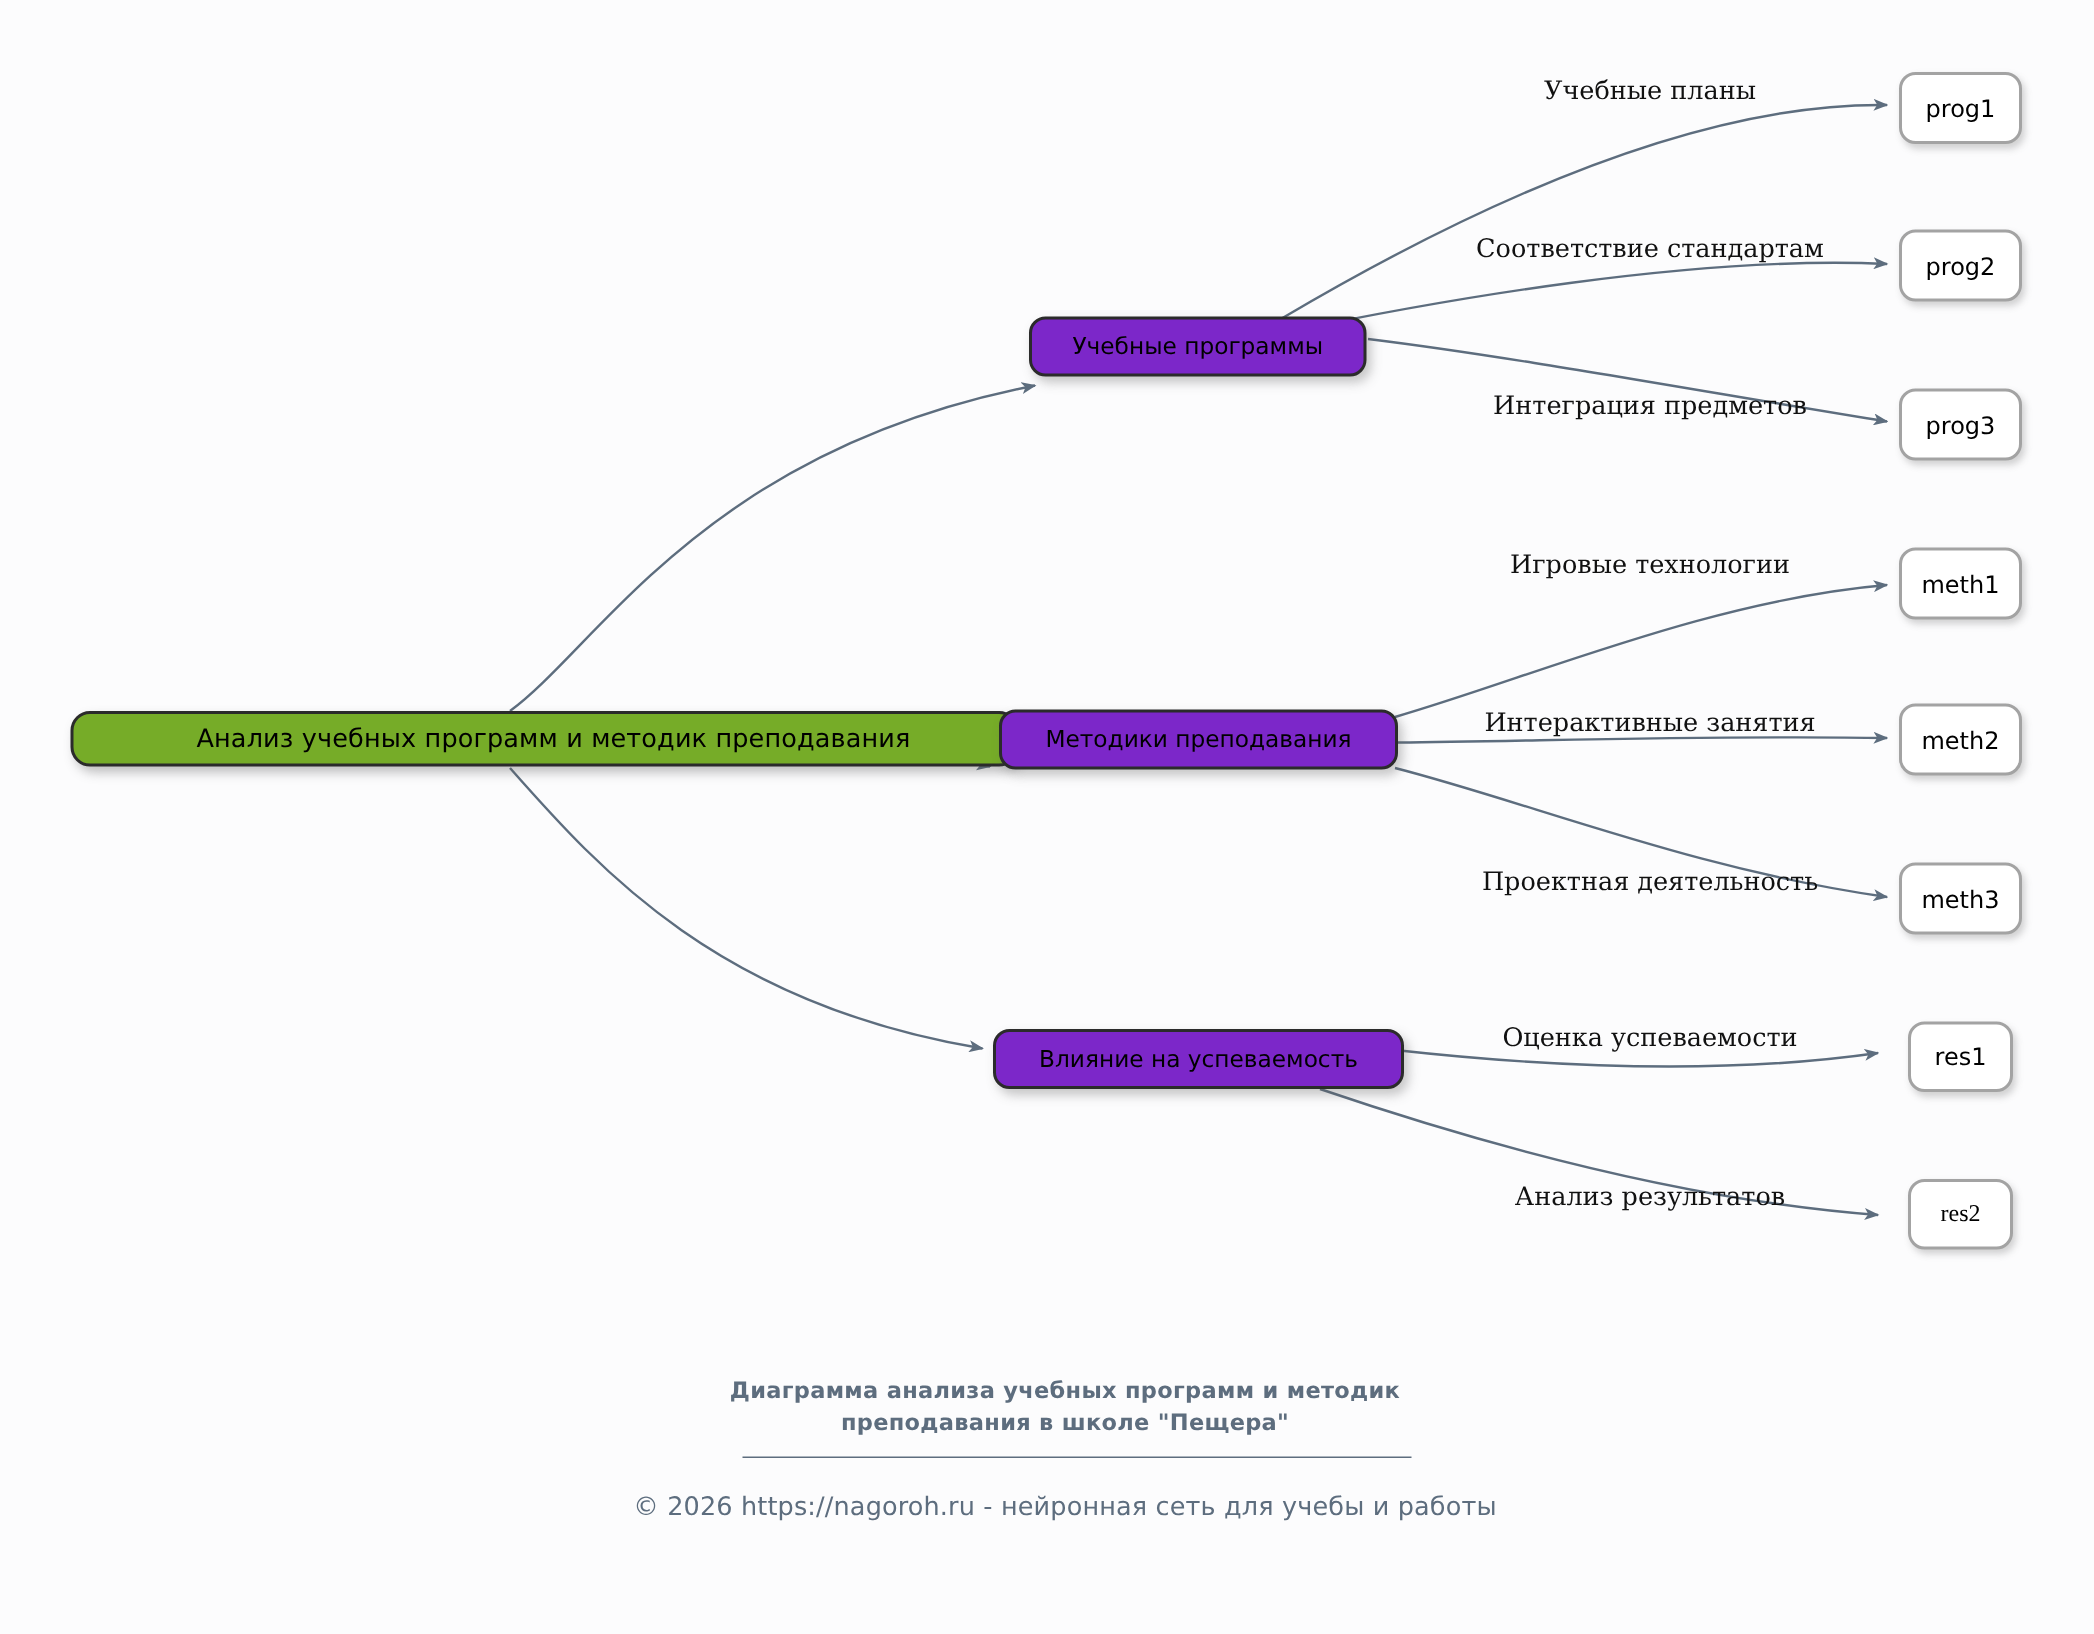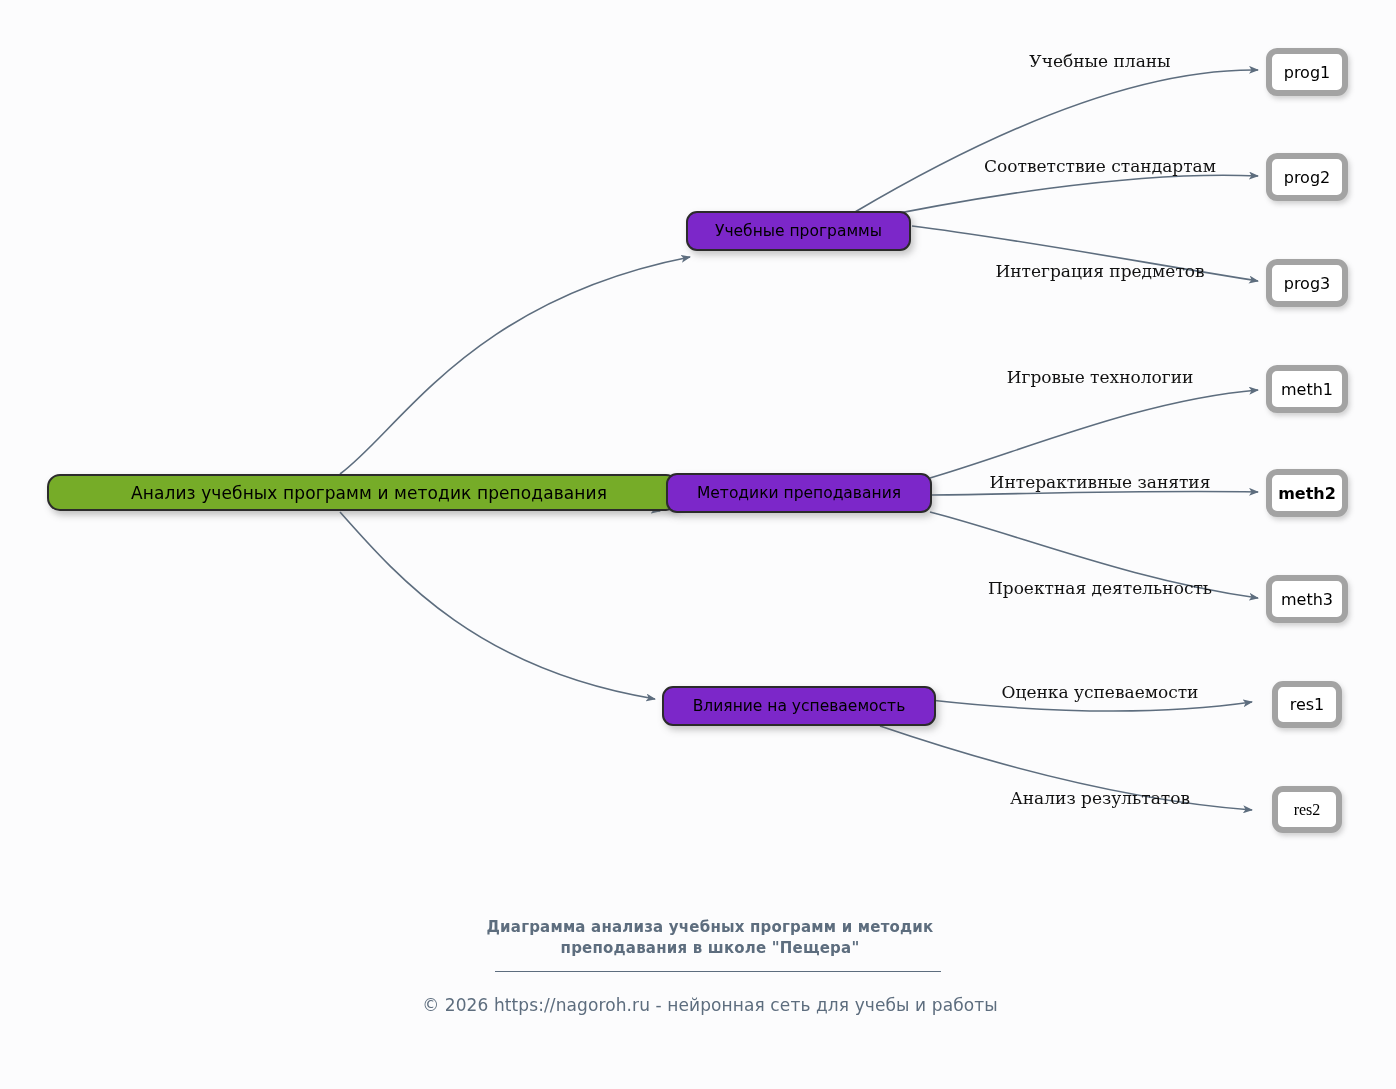--- a/index.html
+++ b/index.html
@@ -50,21 +50,21 @@
     border-radius: 11px;
     background: #7c27c9;
     border: 2px solid #2b2b2b;
     color: #000000;
     font-size: 15.5px;
     box-shadow: 3px 4px 7px rgba(90,90,90,0.34);
   }
   .node-leaf {
     border-radius: 11px;
     background: #ffffff;
-    border: 6px solid #a3a3a3;
+    border: 2px solid #a3a3a3;
     color: #000000;
     font-size: 16px;
     box-shadow: 2px 3px 5px rgba(110,110,110,0.30);
   }
   .edge-label {
     position: absolute;
     font-family: "DejaVu Serif", "Liberation Serif", serif;
     font-size: 17px;
     color: #111111;
     white-space: nowrap;
@@ -147,21 +147,21 @@
   <div class="edge-label" style="left:1100px; top:61px;">Учебные планы</div>
   <div class="edge-label" style="left:1100px; top:166px;">Соответствие стандартам</div>
   <div class="edge-label" style="left:1100px; top:271px;">Интеграция предметов</div>
 
   <div class="node node-branch" style="left:666px; top:473px; width:266px; height:40px;">
     <span>Методики преподавания</span>
   </div>
   <div class="node node-leaf" style="left:1266px; top:365px; width:82px; height:48px;">
     <span>meth1</span>
   </div>
-  <div class="node node-leaf" style="left:1266px; top:469px; width:82px; height:48px;font-weight:bold;">
+  <div class="node node-leaf" style="left:1266px; top:469px; width:82px; height:48px;">
     <span>meth2</span>
   </div>
   <div class="node node-leaf" style="left:1266px; top:575px; width:82px; height:48px;">
     <span>meth3</span>
   </div>
   <div class="edge-label" style="left:1100px; top:377px;">Игровые технологии</div>
   <div class="edge-label" style="left:1100px; top:482px;">Интерактивные занятия</div>
   <div class="edge-label" style="left:1100px; top:588px;">Проектная деятельность</div>
 
   <div class="node node-branch" style="left:662px; top:686px; width:274px; height:40px;">

